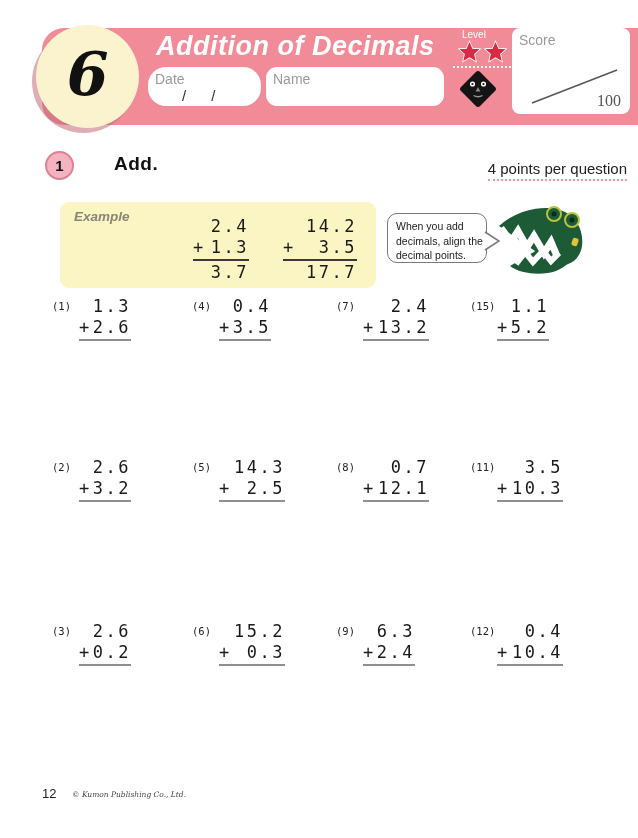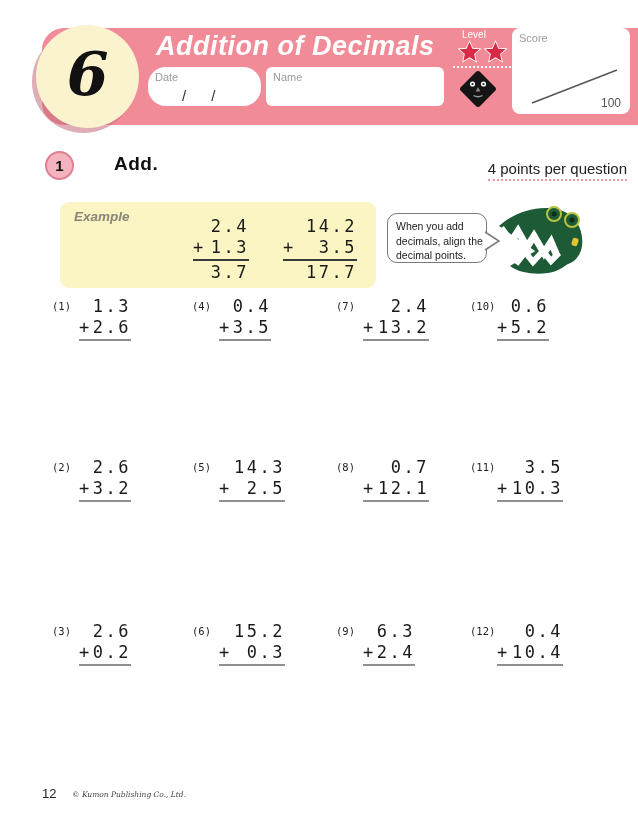--- a/index.html
+++ b/index.html
@@ -12,35 +12,35 @@
   .num-circle { position:absolute; left:36px; top:25px; width:103px; height:103px;
                 border-radius:50%; background:#fbf3cd;
                 box-shadow:-4px 5px 0 rgba(196,106,120,.55);
                 display:flex; align-items:center; justify-content:center; z-index:2; }
   .num-circle span { font-family:"DejaVu Serif",serif; font-style:italic; font-weight:bold;
                      font-size:60px; color:#111; transform:translateY(-3px); }
   .title { position:absolute; left:156px; top:31px; font-size:27px; font-weight:bold;
            color:#fff; letter-spacing:.5px; z-index:2; white-space:nowrap;font-style:italic; }
 
   .field-box { position:absolute; background:#fff; border-radius:6px; z-index:2; }
-  .field-label { font-size:11px; color:#9a9a9a; padding:4px 10px 0 7px; }
+  .field-label { font-size:14px; color:#9a9a9a; padding:4px 10px 0 7px; }
   .date-box { left:148px; top:67px; width:113px; height:39px;border-radius:18px; }
-  .name-box { left:266px; top:67px; width:178px; height:39px; }
+  .name-box { left:266px; top:67px; width:178px; height:39px;border-radius:11px; }
   .date-slashes { position:absolute; left:34px; bottom:2px; font-size:15px; color:#333; white-space:pre; }
 
   .level-block { position:absolute; left:452px; top:29px; width:60px; z-index:2; }
   .level-label { font-size:10px; color:#fff; padding-left:10px; }
   .stars { display:flex; justify-content:center; gap:5px; margin-top:2px; }
   .star-svg { overflow:visible; }
   .dotted-line { margin:4px auto 0; border-bottom:2px dotted #fff; width:58px; }
   .diamond-wrap { position:absolute; left:457px; top:66px; z-index:2; }
 
   .score-box { left:512px; top:28px; width:118px; height:86px; border-radius:8px; }
   .score-line { position:absolute; left:0; top:0; }
-  .score-denom { position:absolute; right:9px; bottom:4px; font-size:12px; color:#555; }
+  .score-denom { position:absolute; right:9px; bottom:4px; font-size:16px; color:#555;font-family:Liberation Serif, serif; }
 
   
   .sec-circle { position:absolute; left:45px; top:151px; width:29px; height:29px; border-radius:50%;
                 background:#f4b3bf; border:2px solid #dd8193; display:flex; align-items:center;
                 justify-content:center; font-weight:bold; font-size:15px; color:#111; z-index:2; }
   .sec-instruction { position:absolute; left:86px; top:153px; font-size:19px; font-weight:bold;
                      color:#111; letter-spacing:.5px;margin-left:28px; }
   .points-note { position:absolute; right:11px; top:160px; font-size:15px; color:#222;
                  border-bottom:2px dotted #ec97a6; padding-bottom:2px; }
 
@@ -210,23 +210,23 @@
   <div class="work mono">
     <div class="row-top">2.4</div>
     <div class="row-bottom">
         <span>+</span>
         <span>13.2</span>
       </div>
   </div>
 </div>
 
 <div class="problem" style="left:470px;top:296px">
-  <span class="plabel">(10)</span>
-  <div class="work mono">
-    <div class="row-top">0.6</div>
+  <span class="plabel">(15)</span>
+  <div class="work mono">
+    <div class="row-top">1.1</div>
     <div class="row-bottom">
         <span>+</span>
         <span>5.2</span>
       </div>
   </div>
 </div>
 
 <div class="problem" style="left:52px;top:457px">
   <span class="plabel">(2)</span>
   <div class="work mono">

